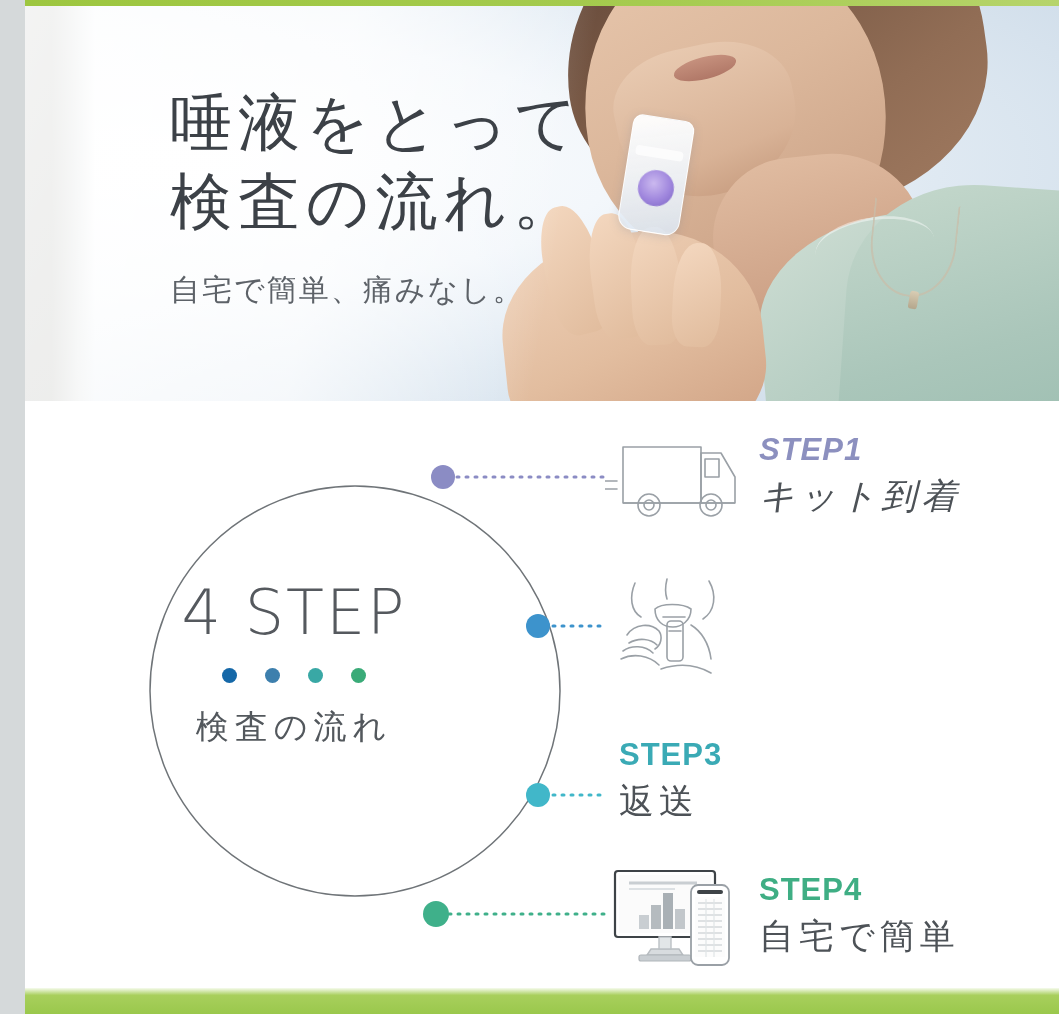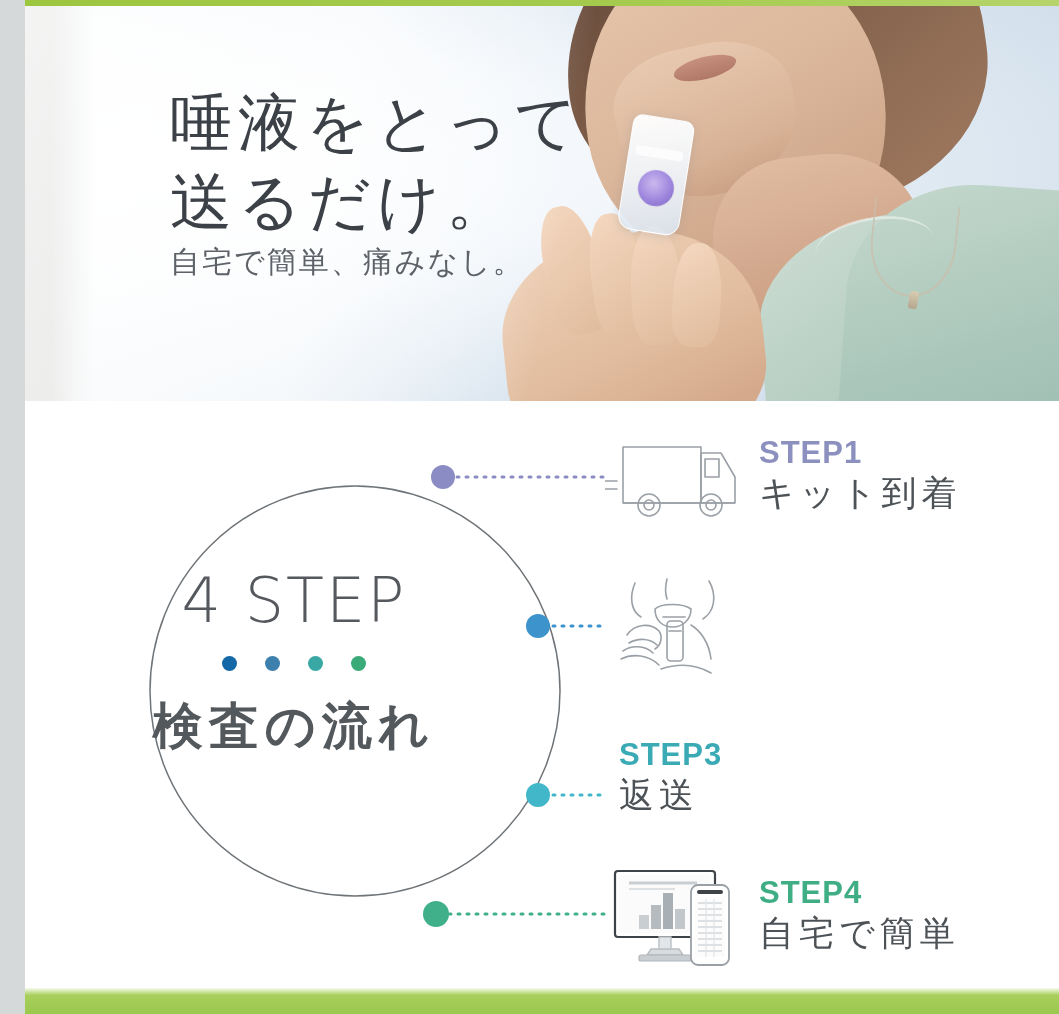--- a/index.html
+++ b/index.html
@@ -176,39 +176,39 @@
   .hero-l1, .hero-l2 {
     font-family: "DejaVu Sans", "Liberation Sans", sans-serif;
     font-size: 62px;
     font-weight: 300;
     color: #3c4147;
     letter-spacing: 6px;
     line-height: 1.28;
     white-space: nowrap;
   }
   .hero-sub {
-    margin-top: 0;
+    margin-top: 28px;
     font-family: Liberation Serif, serif;
     font-size: 30px;
     font-weight: 400;
     color: #5d6268;
     letter-spacing: 2px;
     white-space: nowrap;
   }
 
   
   .steps {
     position: absolute; left: 0; top: 401px;
     width: 1034px; height: 587px;
     background: #ffffff;
   }
   .arc-svg { position: absolute; left: 0; top: 0; }
 
   .brand {
-    position: absolute; left: 124px; top: 169px;
+    position: absolute; left: 124px; top: 181px;
     width: 290px;
     text-align: center;
   }
   .brand-title {
     font-family: "DejaVu Sans", "Liberation Sans", sans-serif;
     font-size: 62px;
     font-weight: 300;
     color: #55595e;
     letter-spacing: 2px;
     line-height: 1;
@@ -220,22 +220,22 @@
     justify-content: center;
     gap: 28px;
   }
   .brand-dots span {
     width: 15px; height: 15px; border-radius: 50%;
     display: block;
   }
   .brand-sub {
     margin-top: 22px;
     font-family: "DejaVu Sans", "Liberation Sans", sans-serif;
-    font-size: 50px;
-    font-weight: 700;
+    font-size: 33px;
+    font-weight: 400;
     color: #53585d;
     letter-spacing: 6px;
     white-space: nowrap;
   }
 
   
   .step-row {
     position: absolute;
     display: flex;
     align-items: center;
@@ -247,20 +247,21 @@
   }
   .step-text { margin-left: 14px; }
   .step-label {
     font-family: "Liberation Sans", "DejaVu Sans", sans-serif;
     font-size: 31px;
     font-weight: bold;
     letter-spacing: 1px;
     line-height: 1.05;
   }
   .step-jp {
+    margin-top: 6px;
     font-family: "DejaVu Sans", "Liberation Sans", sans-serif;
     font-size: 35px;
     font-weight: 300;
     color: #4d5257;
     letter-spacing: 5px;
     white-space: nowrap;
   }
 </style>
 </head>
 <body>
@@ -293,21 +294,21 @@
 
       <div class="device">
         <div class="device-band"></div>
         <div class="device-lens"></div>
       </div>
 
       <div class="hero-sheen"></div>
 
       <div class="hero-text">
         <div class="hero-l1">唾液をとって</div>
-        <div class="hero-l2">送るだけ。</div>
+        <div class="hero-l2">検査の流れ。</div>
         <div class="hero-sub">自宅で簡単、痛みなし。</div>
       </div>
     </div>
 
     <div class="steps">
 
       <svg class="arc-svg" width="1034" height="587" viewBox="0 0 1034 587">
 
         <circle cx="330" cy="290" r="205" fill="none" stroke="#6f7478" stroke-width="1.5"></circle>
 
@@ -326,21 +327,21 @@
         <div class="brand-title">4 STEP</div>
         <div class="brand-dots">
           <span style="background:#1568a8"></span>
           <span style="background:#3d7fad"></span>
           <span style="background:#39a8a5"></span>
           <span style="background:#3aab78"></span>
         </div>
         <div class="brand-sub">検査の流れ</div>
       </div>
 
-      <div class="step-row" style="left:580px; top:22px;">
+      <div class="step-row" style="left:580px; top:22px;font-style:italic;">
         <div class="step-icon">
           <svg width="140" height="108" viewBox="0 0 140 108">
             <g fill="none" stroke="#9aa0a6" stroke-width="1.6" stroke-linejoin="round">
               <path d="M18 24 H96 V80 H18 Z"></path>
               <path d="M96 30 H116 L130 54 V80 H96 Z"></path>
               <path d="M100 36 H114 V54 H100 Z"></path>
               <path d="M18 80 H130"></path>
               <circle cx="44" cy="82" r="11"></circle>
                 <circle cx="44" cy="82" r="5"></circle>
               <circle cx="106" cy="82" r="11"></circle>

